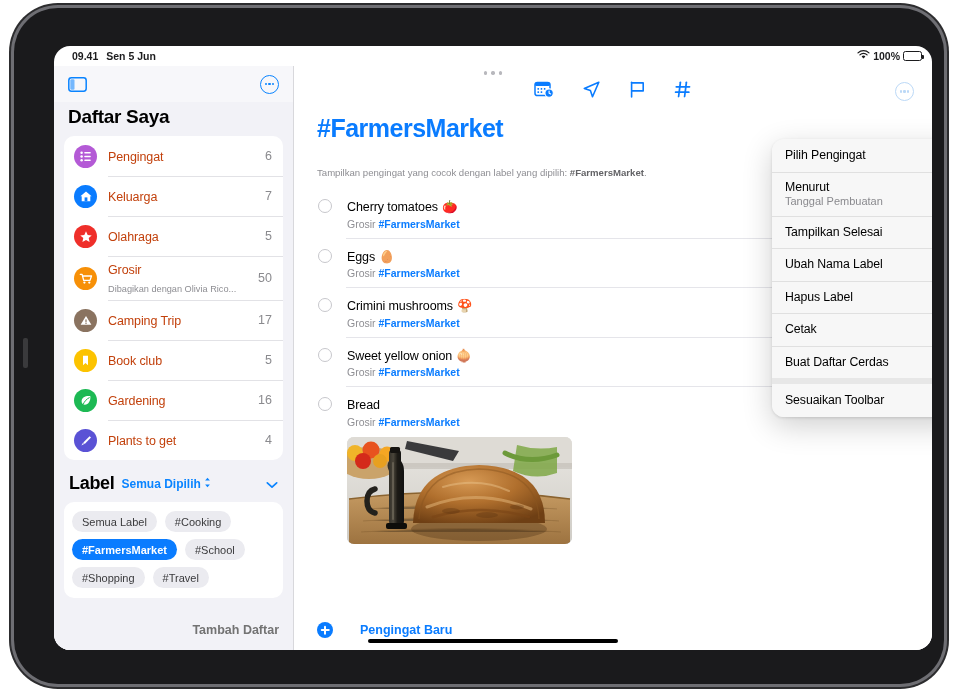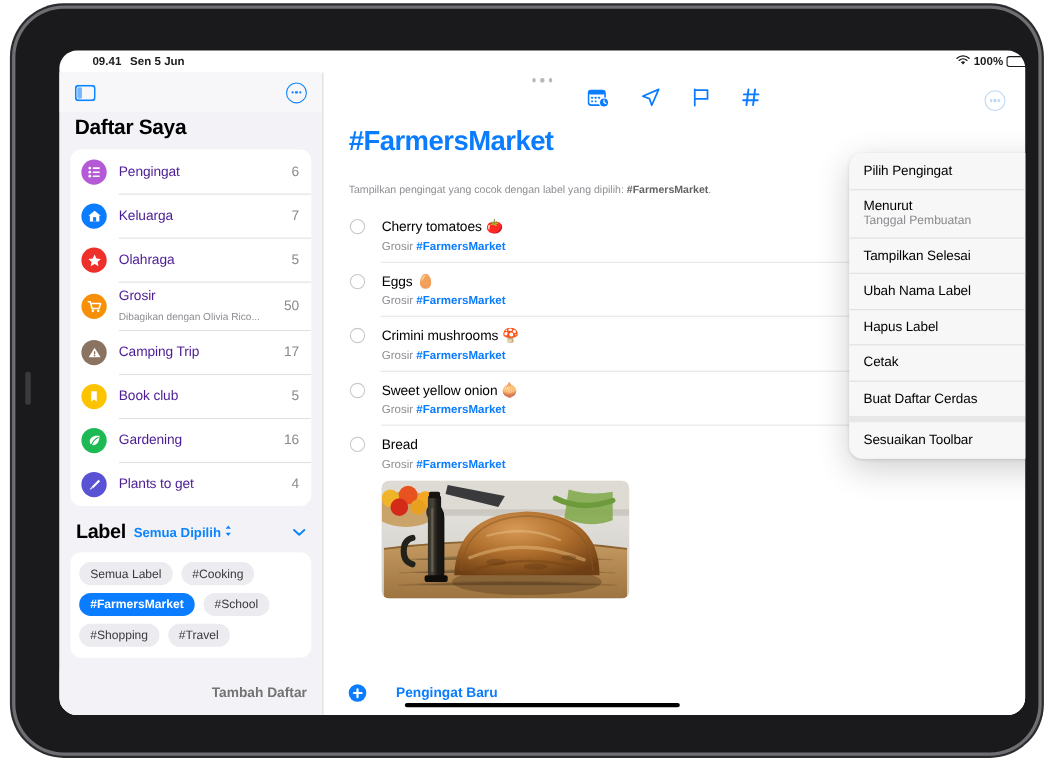--- a/index.html
+++ b/index.html
@@ -27,21 +27,21 @@
     overflow:hidden;
   }
   
   #volume-nub{
     position:absolute; left:9px; top:330px; width:5px; height:30px;
     background:#3a3a3c; border-radius:2px;
   }
 
   
   #status-bar{
-    position:absolute; left:16px; top:0; width:100%; height:20px;
+    position:absolute; left:4px; top:0; width:100%; height:20px;
     display:flex; align-items:center; justify-content:space-between;
     padding:0 14px; font-size:10.5px; font-weight:bold; color:#1c1c1e;
     z-index:30;
   }
   #status-left{ display:flex; gap:8px; }
   #status-right{ display:flex; align-items:center; gap:3px; }
   .battery-shell{
     width:19px; height:9.5px; border:1px solid #1c1c1e; border-radius:2.5px;
     position:relative; padding:1px;
   }
@@ -93,21 +93,21 @@
   .list-row.tall{ height:44px; }
   .list-row + .list-row::before{
     content:""; position:absolute; left:44px; right:0; top:0; height:0.5px; background:#e2e2e6;
   }
   .list-badge{
     width:23px; height:23px; border-radius:50%; flex:0 0 23px;
     display:flex; align-items:center; justify-content:center; margin-right:11px;
   }
   .list-badge svg{ display:block; }
   .list-text{ flex:1; min-width:0; }
-  .list-label{ font-size:12.5px; color:#4c1d95; letter-spacing:-0.1px; }
+  .list-label{ font-size:12.5px; color:#c2410c; letter-spacing:-0.1px; }
   .list-sub{ font-size:9.2px; color:#8e8e93; margin-top:0.5px; white-space:nowrap; overflow:hidden; text-overflow:ellipsis; max-width:135px; }
   .list-count{ font-size:12.5px; color:#8a8a8e; margin-left:6px; }
 
   
   #label-header{
     display:flex; align-items:center; gap:7px; padding:13px 5px 8px 5px;
   }
   #label-header .hdr{ font-size:18px; font-weight:bold; color:#000; letter-spacing:-0.3px; }
   #label-header .sel{ font-size:12px; color:#0a84ff; font-weight:600; display:flex; align-items:center; gap:3px; }
   #label-header .chev-down{ margin-left:auto; }

